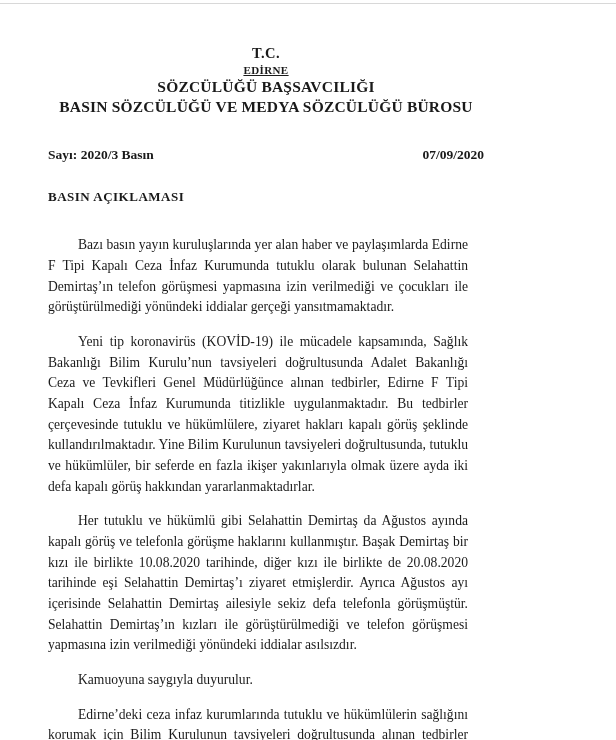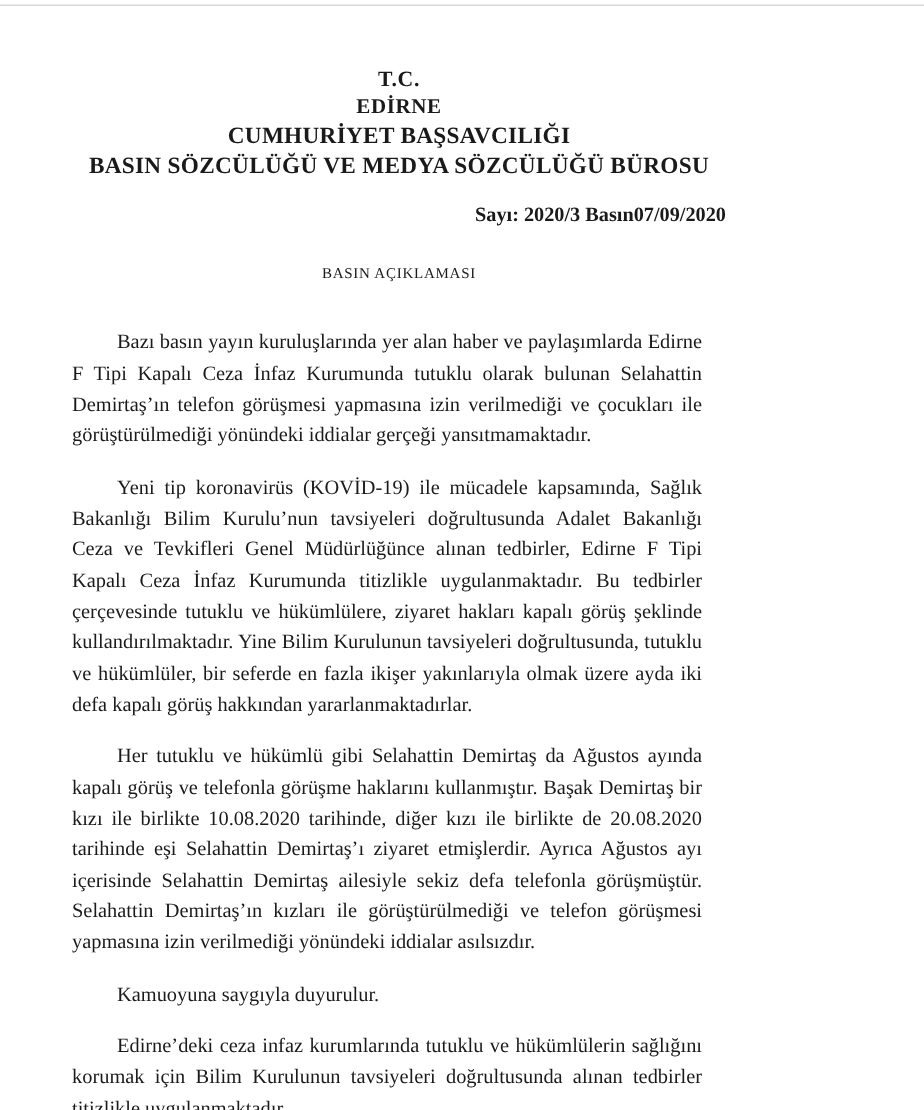--- a/index.html
+++ b/index.html
@@ -39,47 +39,47 @@
   .letterhead {
     text-align: center;
     font-weight: bold;
     line-height: 1.30;
   }
   .lh-line-1 {
     font-size: 14.5px;
     letter-spacing: 0.4px;
   }
   .lh-line-2 {
-    font-size: 14px;
+    font-size: 11px;
     letter-spacing: 0.4px;
+    text-decoration: underline;
   }
   .lh-line-3 {
     font-size: 15.5px;
     letter-spacing: 0.2px;
   }
   .lh-line-4 {
     font-size: 15.5px;
     letter-spacing: 0.2px;
   }
 
   
   .ref-row {
     display: flex;
-    justify-content: flex-end;
+    justify-content: space-between;
     align-items: baseline;
     font-weight: bold;
     font-size: 13.5px;
-    margin-top: 14px;
+    margin-top: 30px;
   }
 
   
   .section-title {
-    text-align: center;
-    font-weight: normal;
-    font-size: 10px;
+    font-weight: bold;
+    font-size: 13px;
     letter-spacing: 0.5px;
     margin-top: 26px;
   }
 
   
   .body-block {
     margin-top: 30px;
   }
   p.para {
     margin: 0 16px 14px 0;
@@ -101,21 +101,21 @@
 
 <div class="page">
 
   <div class="top-rule"></div>
 
   <div class="content">
 
     <div class="letterhead">
       <div class="lh-line-1">T.C.</div>
       <div class="lh-line-2">EDİRNE</div>
-      <div class="lh-line-3">CUMHURİYET BAŞSAVCILIĞI</div>
+      <div class="lh-line-3">SÖZCÜLÜĞÜ BAŞSAVCILIĞI</div>
       <div class="lh-line-4">BASIN SÖZCÜLÜĞÜ VE MEDYA SÖZCÜLÜĞÜ BÜROSU</div>
     </div>
 
     <div class="ref-row">
       <span>Sayı: 2020/3 Basın</span>
       <span>07/09/2020</span>
     </div>
 
     <div class="section-title">BASIN AÇIKLAMASI</div>
 

